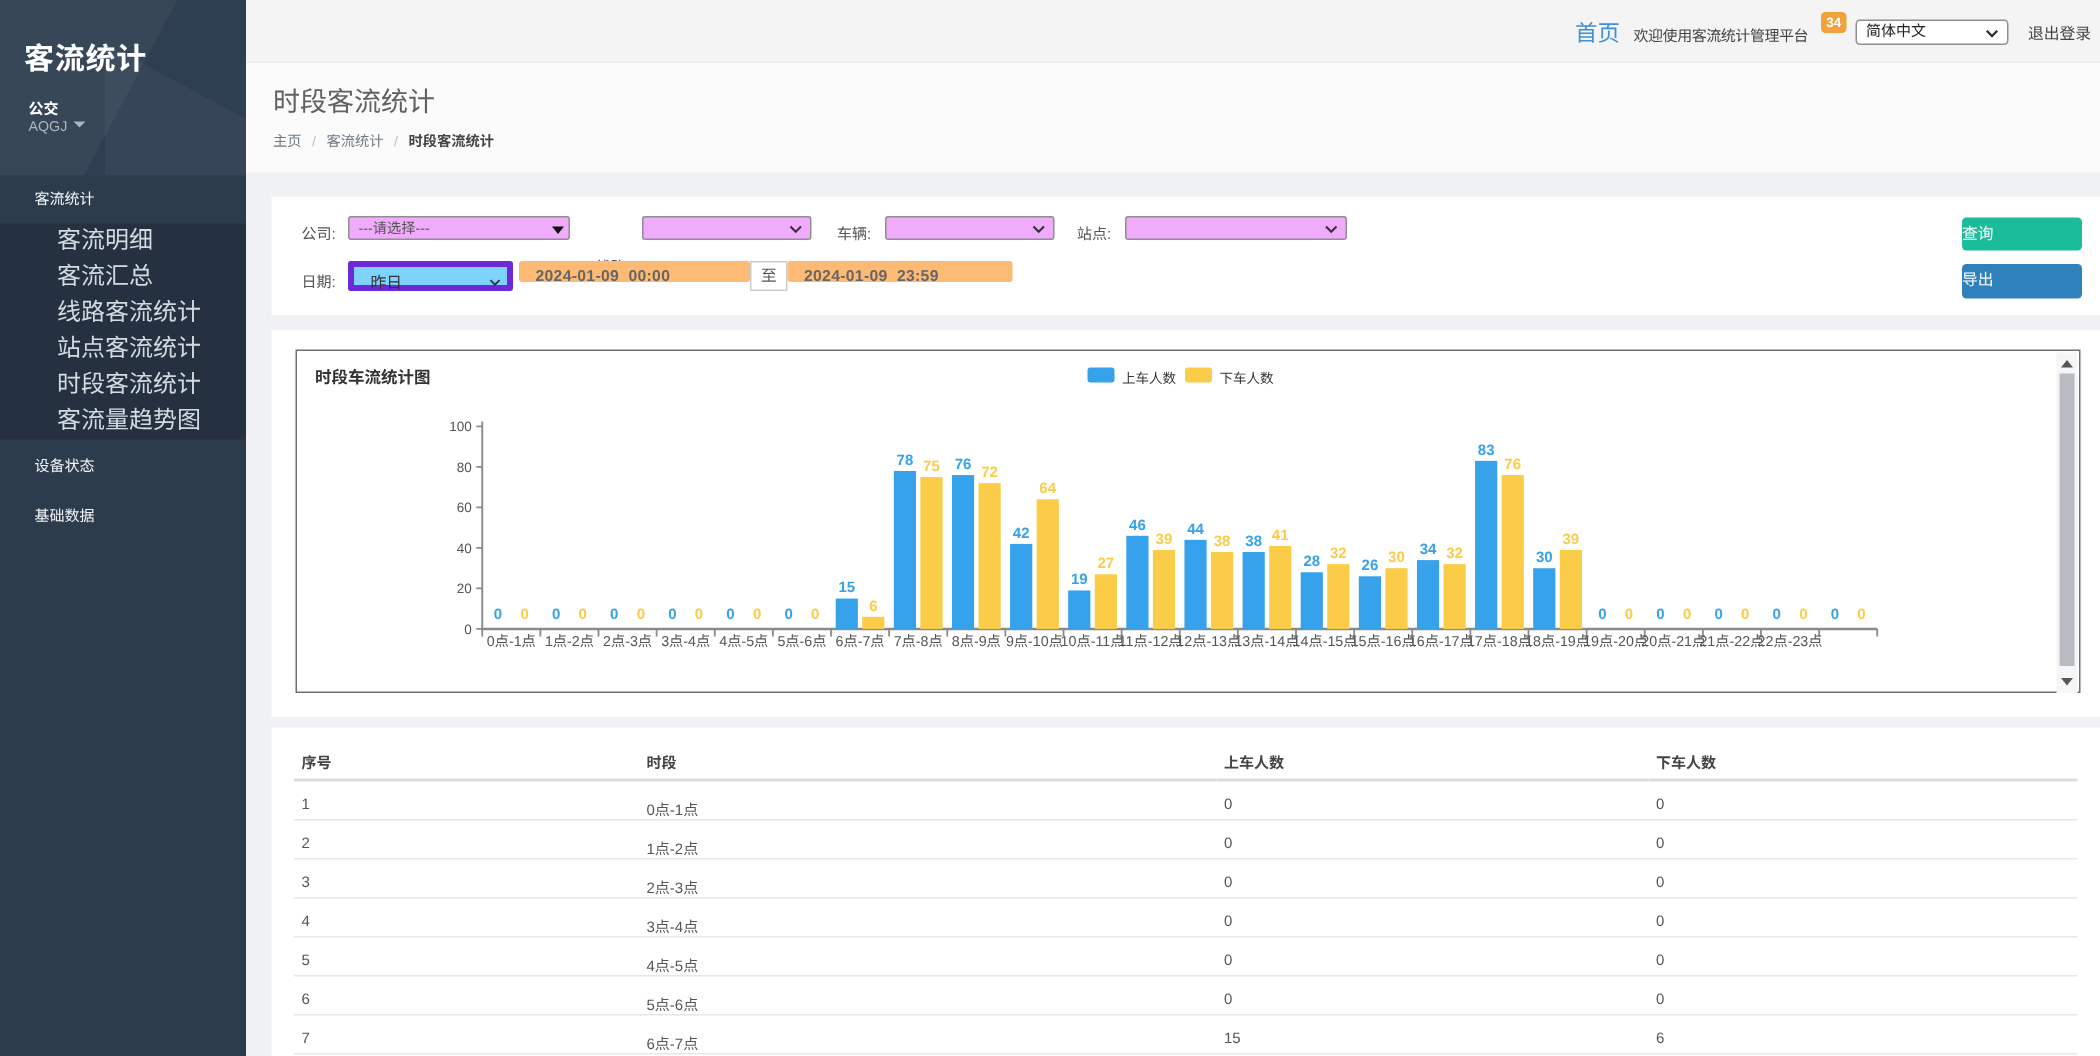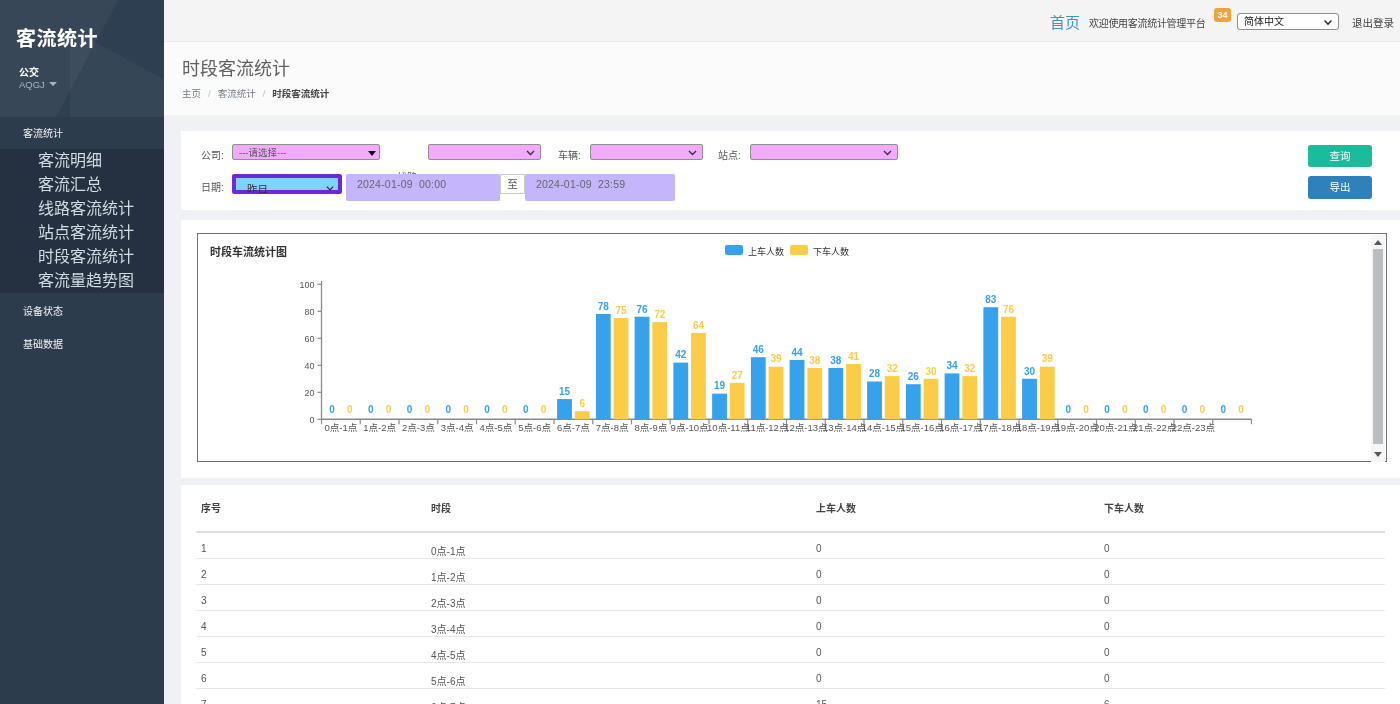--- a/index.html
+++ b/index.html
@@ -33,41 +33,41 @@
 #crumbs .sep{color:#bfbfbf;padding:0 7px;}
 #crumbs .last{color:#444;font-weight:bold;}
 
 #fpanel{position:absolute;left:181px;top:131px;width:1219px;height:79px;background:#fff;}
 .flabel{position:absolute;font-size:10px;color:#555;}
 .fsel{position:absolute;height:16px;border:1px solid #8f8f8f;border-radius:2px;background:#f0abfc;}
 .fsel .txt{position:absolute;left:6px;top:2px;font-size:9.5px;color:#555;line-height:12px;}
 .tri-down{position:absolute;width:0;height:0;border-left:4px solid transparent;border-right:4px solid transparent;border-top:5px solid #111;}
 .chev{position:absolute;}
 .fsel2{position:absolute;height:20px;border:4px solid #6d28d9;border-radius:2px;background:#7dd3fc;text-align:center;}
-.finp{position:absolute;height:27px;background:#c4b5fd;border-radius:2px;font-size:10.5px;color:#666;line-height:20px;padding-left:11px;letter-spacing:0.2px;}
+.finp{position:absolute;height:14px;background:#fdba74;border-radius:2px;font-size:10.5px;color:#666;line-height:20px;padding-left:11px;letter-spacing:0.2px;font-weight:bold;}
 #zhi{position:absolute;left:319px;top:43px;width:25px;height:20px;background:#fff;border:1px solid #ccc;font-size:10.5px;color:#555;text-align:center;line-height:18px;}
-.btn{position:absolute;left:1127px;width:64px;color:#fff;font-size:10.5px;text-align:center;border-radius:3px;}
+.btn{position:absolute;left:1127px;width:80px;color:#fff;font-size:10.5px;border-radius:3px;}
 #btn-q{top:14px;height:22px;line-height:22px;background:#1bbc9b;}
 #btn-e{top:45px;height:23px;line-height:23px;background:#2e81ba;}
 
 #cpanel{position:absolute;left:181px;top:220px;width:1219px;height:258px;background:#fff;}
 #cbox{position:absolute;left:16px;top:13px;width:1190px;height:229px;border:1px solid #6f6f6f;background:#fff;}
 #ctitle{position:absolute;left:12px;top:9px;font-size:11px;font-weight:bold;color:#333;}
 .leg{position:absolute;top:11px;height:10px;}
 .leg .sw{position:absolute;top:0;width:18px;height:10px;border-radius:2px;}
 .leg .lt{position:absolute;top:0;left:23px;font-size:9px;color:#333;white-space:nowrap;}
 #sbar{position:absolute;right:1px;top:1px;width:14px;height:227px;background:#f5f6f7;}
 #sbar .thumb{position:absolute;left:2px;top:14px;width:10px;height:195px;background:#b9bdc1;}
 #sbar .a{position:absolute;left:3px;width:0;height:0;border-left:4px solid transparent;border-right:4px solid transparent;}
 #sbar .au{top:5px;border-bottom:5px solid #575757;}
 #sbar .ad{bottom:5px;border-top:5px solid #575757;}
 
 #tpanel{position:absolute;left:181px;top:485px;width:1219px;height:219px;background:#fff;overflow:hidden;}
 #tbl{position:absolute;left:15px;top:10px;width:1189px;border-collapse:collapse;table-layout:fixed;}
-#tbl th{font-size:10px;color:#444;text-align:left;font-weight:bold;padding:5px 5px 16px 5px;border-bottom:2px solid #ddd;}
+#tbl th{font-size:10px;color:#444;text-align:left;font-weight:bold;padding:5px 5px 4px 5px;border-bottom:2px solid #ddd;}
 #tbl td{font-size:10px;color:#555;padding:10px 5px 0 5px;height:15px;border-bottom:1px solid #e7e7e7;box-sizing:content-box;vertical-align:top;}
 </style>
 </head>
 <body>
 <div id="sidebar">
   <div id="logo-area">
       <div class="tri1"></div>
       <div class="tri2"></div>
     <div class="logo-title">客流统计</div>
     <div class="logo-sub1">公交</div>

